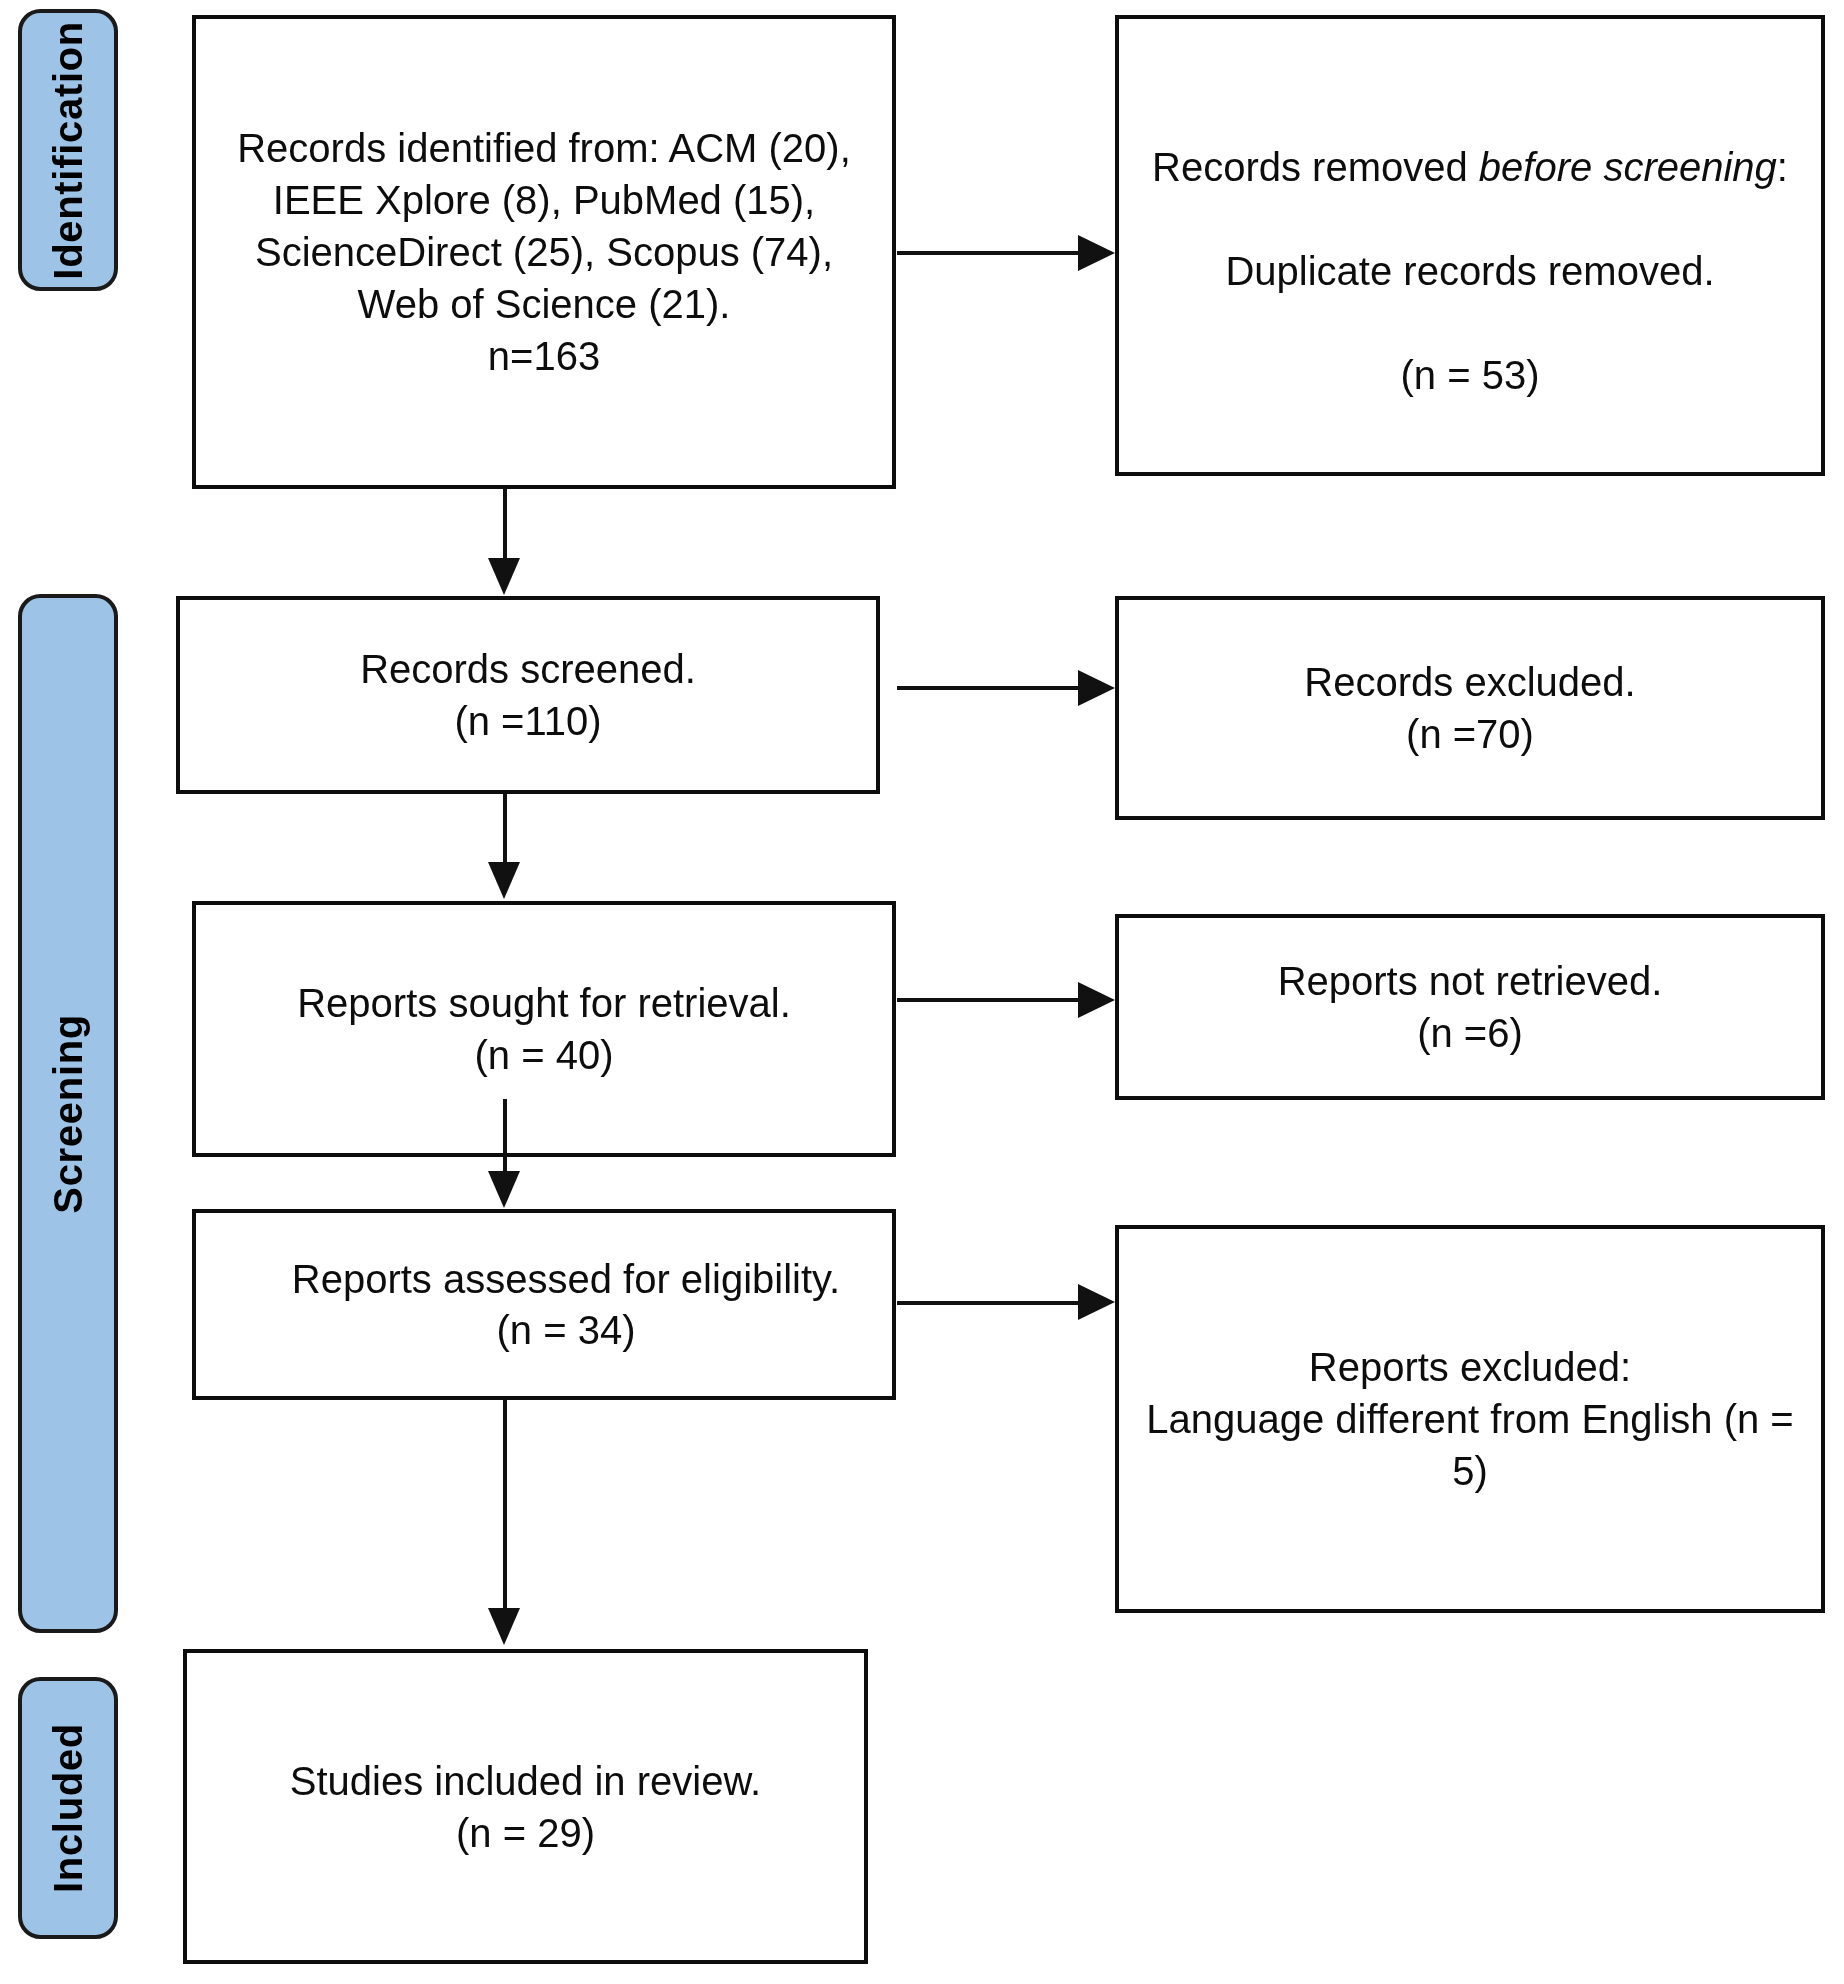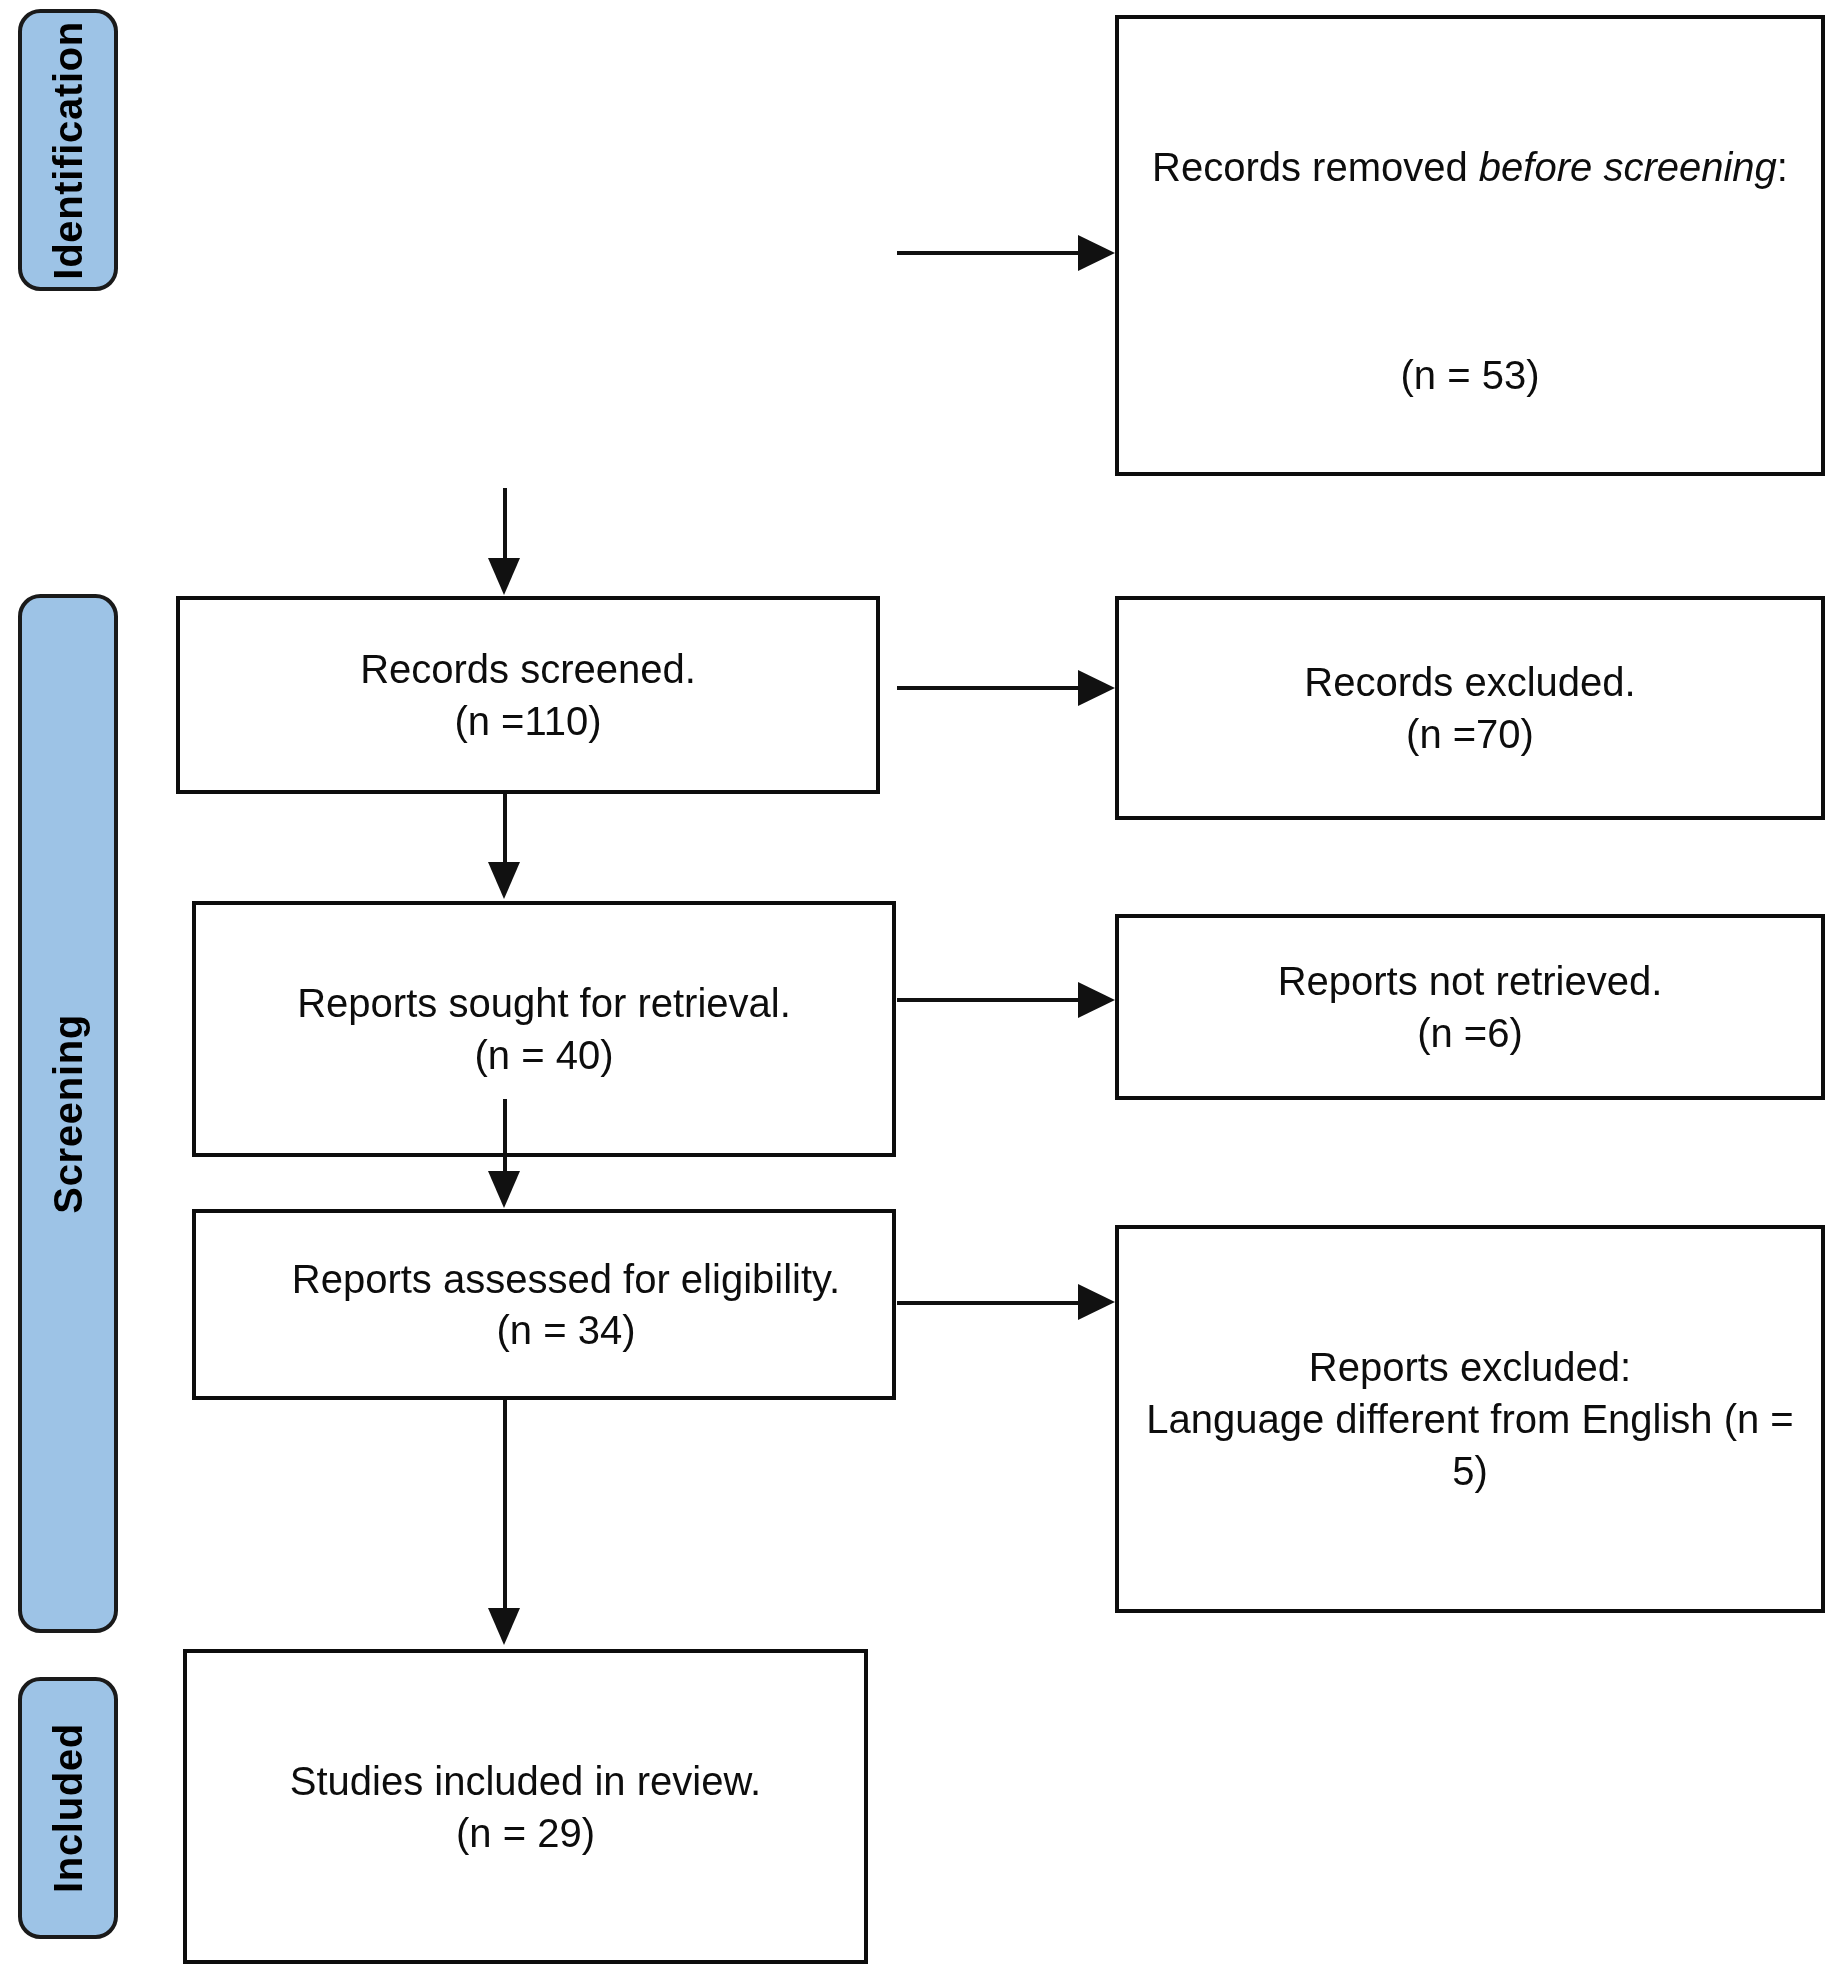--- a/index.html
+++ b/index.html
@@ -103,25 +103,29 @@
   </div>
 
   <div class="stage-pill" style="left:18.4px; top:594px; width:100px; height:1039px;">
     <span class="stage-label">Screening</span>
   </div>
 
   <div class="stage-pill" style="left:18.4px; top:1677px; width:100px; height:262px;">
     <span class="stage-label">Included</span>
   </div>
 
+  <div class="flow-box" style="left:192px; top:14.5px; width:704px; height:474px;">
+    <div class="box-text">Records identified from: ACM (20), IEEE Xplore (8), PubMed (15), ScienceDirect (25), Scopus (74), Web of Science (21).
+n=163</div>
+  </div>
 
   <div class="flow-box" style="left:1115px; top:14.5px; width:710px; height:461px;">
     <div class="box-text">
       <span>Records removed </span><em class="it">before screening</em><span>:</span><br>
-      <br>
+      <span>Duplicate records removed.</span><br>
       <span>(n = 53)</span>
     </div>
   </div>
 
   <div class="h-line" style="left:897px; top:251px; width:183px;"></div>
   <div class="h-arrowhead" style="left:1078px; top:235px;"></div>
 
   <div class="v-line" style="left:503px; top:488px; width:4px; height:72px;"></div>
   <div class="v-arrowhead" style="left:488px; top:558px;"></div>
 

